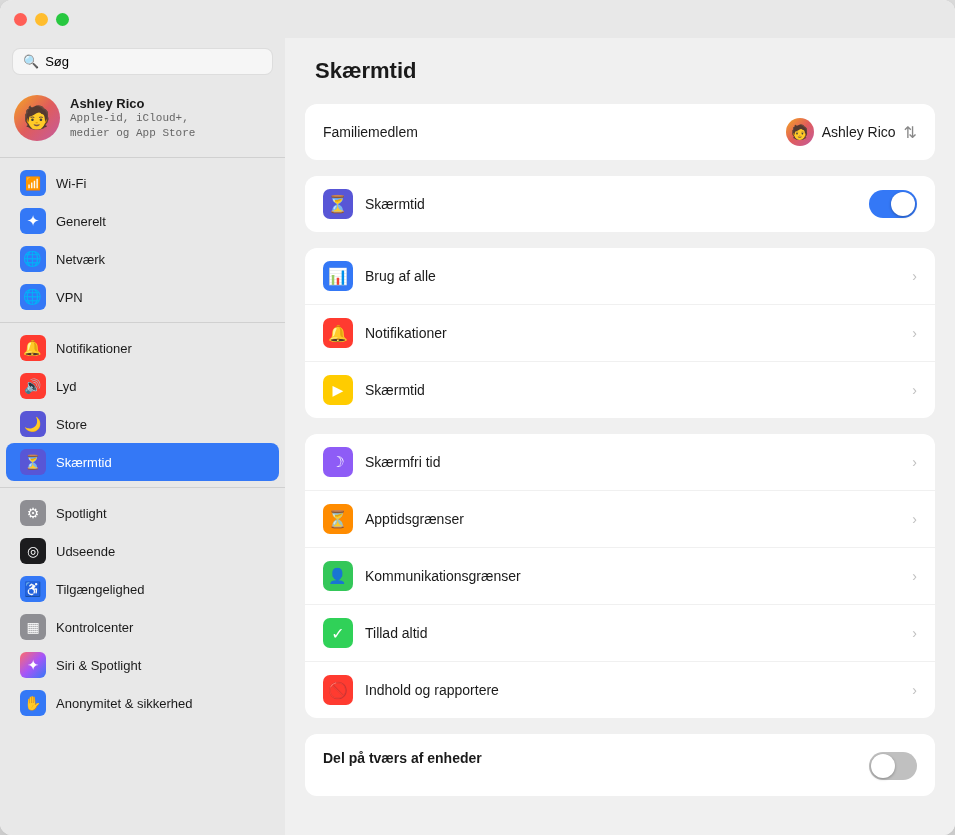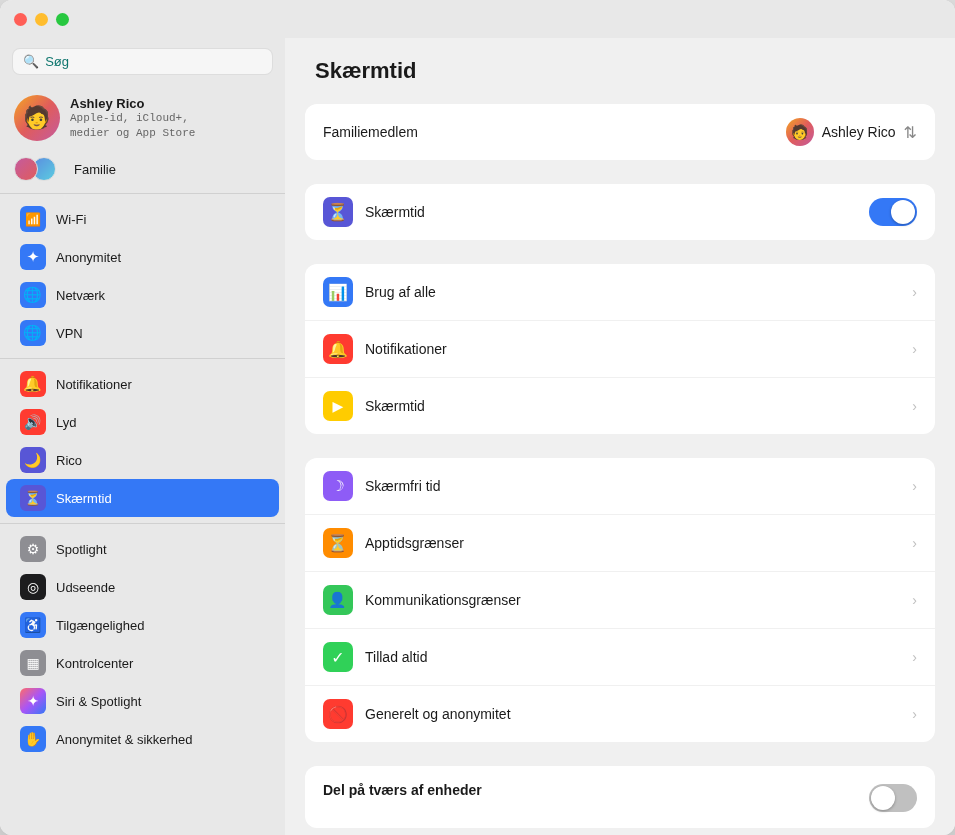--- a/index.html
+++ b/index.html
@@ -62,21 +62,21 @@
       display: flex;
       align-items: center;
       gap: 6px;
       border: 1px solid rgba(0,0,0,0.1);
     }
     .search-icon-sym {
       color: #888;
       font-size: 13px;
     }
     .search-input-text {
-      color: #0f766e;
+      color: #000000;
       font-size: 13px;
     }
     .user-section {
       display: flex;
       align-items: center;
       padding: 10px 14px;
       gap: 10px;
       cursor: pointer;
     }
     .user-avatar {
@@ -152,21 +152,21 @@
       font-size: 22px;
       font-weight: 700;
       color: #1a1a1a;
     }
     .main-body {
       padding: 10px 20px 20px 20px;
     }
     .card {
       background: #fff;
       border-radius: 12px;
-      margin-bottom: 24px;
+      margin-bottom: 16px;
       overflow: hidden;
     }
     .family-member-row {
       display: flex;
       align-items: center;
       justify-content: space-between;
       padding: 14px 18px;
     }
     .family-member-label {
       font-size: 14px;
@@ -286,37 +286,30 @@
       </div>
 
       <div class="user-section">
         <div class="user-avatar">🧑</div>
         <div class="user-info">
           <span class="user-name">Ashley Rico</span>
           <span class="user-sub">Apple-id, iCloud+,<br>medier og App Store</span>
         </div>
       </div>
 
-      <div class="famille-item">
-        <div class="famille-avatars">
-          <div class="mini-avatar mini-avatar-1"></div>
-          <div class="mini-avatar mini-avatar-2"></div>
-        </div>
-        <span class="famille-label">Familie</span>
-      </div>
 
       <div class="sidebar-divider"></div>
 
       <div class="sidebar-item">
         <div class="sidebar-item-icon icon-wifi" style="background:#3478f6; color:#fff; font-size:13px;">📶</div>
         <span class="sidebar-item-label">Wi-Fi</span>
       </div>
       <div class="sidebar-item">
         <div class="sidebar-item-icon" style="background:#3478f6; color:#fff; font-size:15px; border-radius:6px;">✦</div>
-        <span class="sidebar-item-label">Anonymitet</span>
+        <span class="sidebar-item-label">Generelt</span>
       </div>
       <div class="sidebar-item">
         <div class="sidebar-item-icon" style="background:#3478f6; color:#fff; border-radius:6px; font-size:15px;">🌐</div>
         <span class="sidebar-item-label">Netværk</span>
       </div>
       <div class="sidebar-item">
         <div class="sidebar-item-icon" style="background:#3478f6; color:#fff; border-radius:6px; font-size:15px;">🌐</div>
         <span class="sidebar-item-label">VPN</span>
       </div>
 
@@ -325,21 +318,21 @@
       <div class="sidebar-item">
         <div class="sidebar-item-icon" style="background:#ff3b30; color:#fff; border-radius:6px; font-size:15px;">🔔</div>
         <span class="sidebar-item-label">Notifikationer</span>
       </div>
       <div class="sidebar-item">
         <div class="sidebar-item-icon" style="background:#ff3b30; color:#fff; border-radius:6px; font-size:14px;">🔊</div>
         <span class="sidebar-item-label">Lyd</span>
       </div>
       <div class="sidebar-item">
         <div class="sidebar-item-icon" style="background:#5856d6; color:#fff; border-radius:6px; font-size:14px;">🌙</div>
-        <span class="sidebar-item-label">Rico</span>
+        <span class="sidebar-item-label">Store</span>
       </div>
       <div class="sidebar-item active">
         <div class="sidebar-item-icon" style="background:#5856d6; color:#fff; border-radius:6px; font-size:14px;">⏳</div>
         <span class="sidebar-item-label">Skærmtid</span>
       </div>
 
       <div class="sidebar-divider"></div>
 
       <div class="sidebar-item">
         <div class="sidebar-item-icon" style="background:#8e8e93; color:#fff; border-radius:6px; font-size:14px;">⚙</div>
@@ -453,21 +446,21 @@
             <div class="row-left">
               <div class="row-icon" style="background:#30d158; color:#fff; font-size:16px;">✓</div>
               <span class="row-label">Tillad altid</span>
             </div>
             <span class="chevron">›</span>
           </div>
 
           <div class="row-item">
             <div class="row-left">
               <div class="row-icon" style="background:#ff3b30; color:#fff; font-size:16px;">🚫</div>
-              <span class="row-label">Generelt og anonymitet</span>
+              <span class="row-label">Indhold og rapportere</span>
             </div>
             <span class="chevron">›</span>
           </div>
         </div>
 
         <div class="card bottom-section">
           <div class="bottom-row">
             <div>
               <div class="bottom-title">Del på tværs af enheder</div>
             </div>

